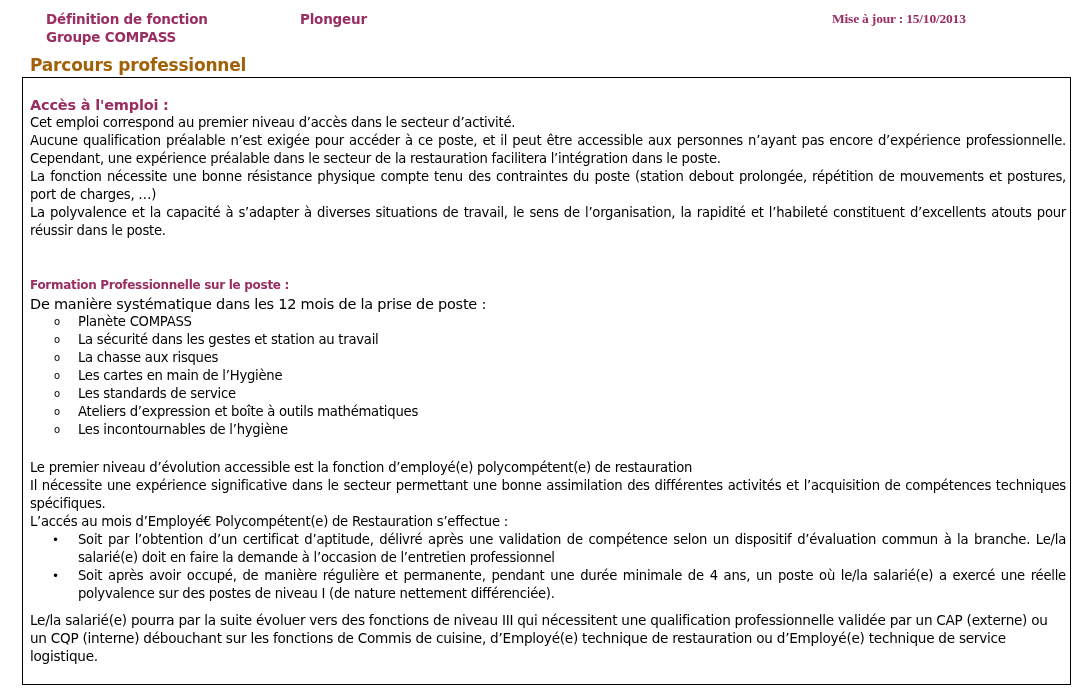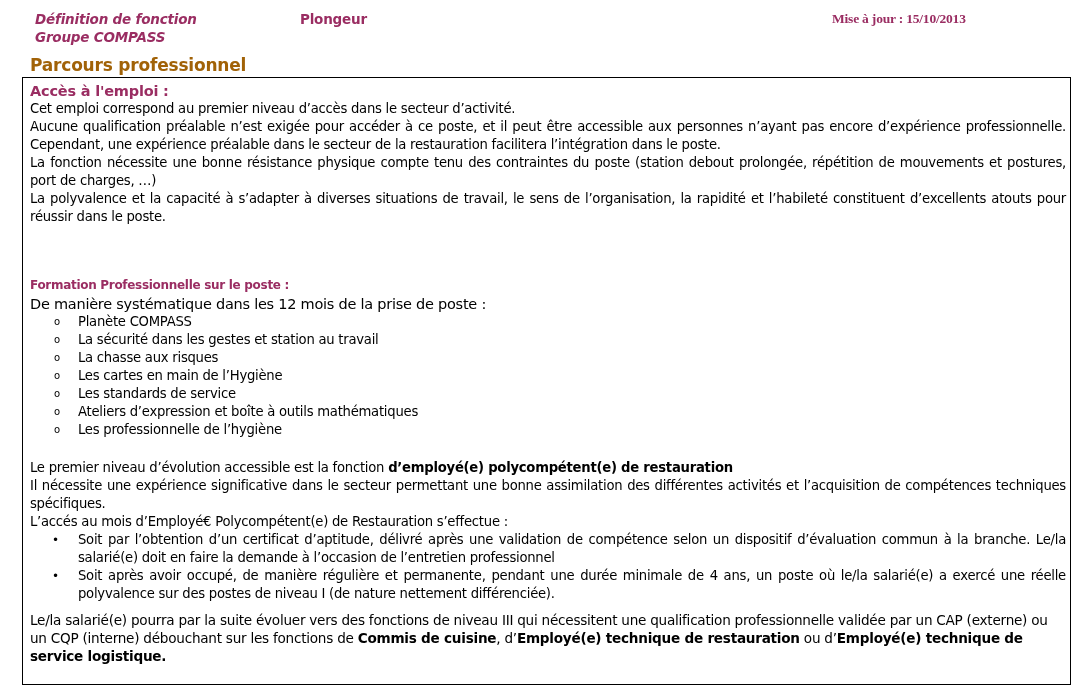--- a/index.html
+++ b/index.html
@@ -1,78 +1,78 @@
 <!DOCTYPE html>
 <html><head>
 <meta charset="utf-8">
 <style>
   html, body { margin: 0; padding: 0; background: #ffffff; }
   body {
     width: 1080px; height: 690px; overflow: hidden; position: relative;
     font-family: "DejaVu Sans", sans-serif; color: #000;
   }
   .hdr { position: absolute; font-weight: bold; font-size: 13.5px; color: #9a2d62; letter-spacing: -0.2px; }
-  .hdr-left { left: 35px; top: 10px; line-height: 18px; font-style: italic; }
+  .hdr-left { left: 46px; top: 10px; line-height: 18px; }
   .hdr-mid { left: 300px; top: 10px; line-height: 18px; }
   .hdr-right { left: 832px; top: 10px; line-height: 18px; font-family: Liberation Serif, serif; }
   .page-title { position: absolute; left: 30px; top: 55px; font-size: 17px; font-weight: bold; color: #a16207; letter-spacing: -0.2px; }
   .box {
     position: absolute; left: 22px; top: 77px; width: 1049px; height: 608px;
     border: 1.5px solid #000; box-sizing: border-box;
   }
   .content { position: absolute; left: 30px; top: 0; width: 1036px; font-size: 13.2px; line-height: 18px; letter-spacing: -0.25px; }
   .h-small { font-weight: bold; color: #9a2d62; font-size: 14.5px; line-height: 18px; letter-spacing: -0.2px; }
   .h-big { font-weight: bold; color: #9a2d62; font-size: 12px; line-height: 20px; letter-spacing: -0.3px; margin-top: 24px; }
   .p { text-align: justify; text-align-last: left; }
   .big-p { font-size: 14.5px; line-height: 18px; }
   ul { margin: 0; padding: 0; list-style: none; }
   .olist li { position: relative; padding-left: 48px; line-height: 18px; font-size: 13.2px; }
   .olist li .mk { position: absolute; left: 24px; top: 0; font-size: 10px; }
   .blist li { position: relative; padding-left: 48px; line-height: 18px; text-align: justify; text-align-last: left; }
   .blist li .mk { position: absolute; left: 22px; top: 0; font-size: 12px; }
   .blist li .txt { display: block; }
-  b { font-weight: bold; }
+  b { font-weight: normal; }
 </style>
 </head>
 <body>
 
 <div class="hdr hdr-left">
   <div>Définition de fonction</div>
   <div>Groupe COMPASS</div>
 </div>
 <div class="hdr hdr-mid">Plongeur</div>
 <div class="hdr hdr-right">Mise à jour : 15/10/2013</div>
 
 <div class="page-title">Parcours professionnel</div>
 
 <div class="box"></div>
 
 <div class="content">
 
-  <div style="position:absolute; top:82px; left:0; width:1036px;">
+  <div style="position:absolute; top:96px; left:0; width:1036px;">
     <div class="h-small">Accès à l'emploi :</div>
     <div class="p">Cet emploi correspond au premier niveau d’accès dans le secteur d’activité.</div>
     <div class="p">Aucune qualification préalable n’est exigée pour accéder à ce poste, et il peut être accessible aux personnes n’ayant pas encore d’expérience professionnelle. Cependant, une expérience préalable dans le secteur de la restauration facilitera l’intégration dans le poste.</div>
     <div class="p">La fonction nécessite une bonne résistance physique compte tenu des contraintes du poste (station debout prolongée, répétition de mouvements et postures, port de charges, …)</div>
     <div class="p">La polyvalence et la capacité à s’adapter à diverses situations de travail, le sens de l’organisation, la rapidité et l’habileté constituent d’excellents atouts pour réussir dans le poste.</div>
   </div>
 
   <div style="position:absolute; top:251px; left:0; width:1036px;">
     <div class="h-big">Formation Professionnelle sur le poste :</div>
     <div class="big-p">De manière systématique dans les 12 mois de la prise de poste :</div>
     <ul class="olist">
       <li><span class="mk">o</span><span>Planète COMPASS</span></li>
       <li><span class="mk">o</span><span>La sécurité dans les gestes et station au travail</span></li>
       <li><span class="mk">o</span><span>La chasse aux risques</span></li>
       <li><span class="mk">o</span><span>Les cartes en main de l’Hygiène</span></li>
     </ul>
     <ul class="olist">
       <li><span class="mk">o</span><span>Les standards de service</span></li>
       <li><span class="mk">o</span><span>Ateliers d’expression et boîte à outils mathématiques</span></li>
-      <li><span class="mk">o</span><span>Les professionnelle de l’hygiène</span></li>
+      <li><span class="mk">o</span><span>Les incontournables de l’hygiène</span></li>
     </ul>
   </div>
 
   <div style="position:absolute; top:459px; left:0; width:1036px;">
     <div class="p"><span>Le premier niveau d’évolution accessible est la fonction </span><b>d’employé(e) polycompétent(e) de restauration</b></div>
     <div class="p">Il nécessite une expérience significative dans le secteur permettant une bonne assimilation des différentes activités et l’acquisition de compétences techniques spécifiques.</div>
     <div class="p">L’accés au mois d’Employé€ Polycompétent(e) de Restauration s’effectue :</div>
     <ul class="blist">
       <li>
           <span class="mk">•</span>

